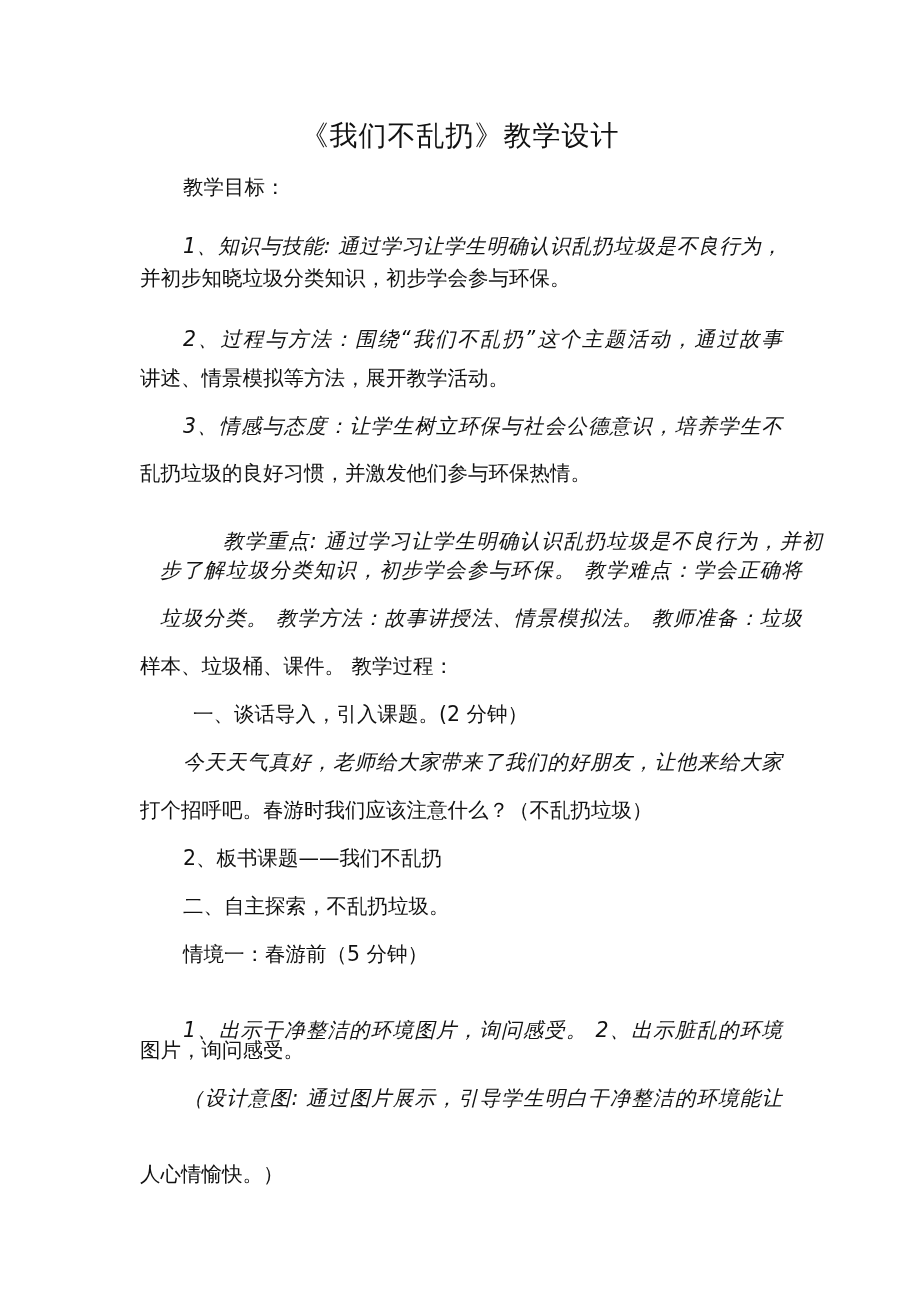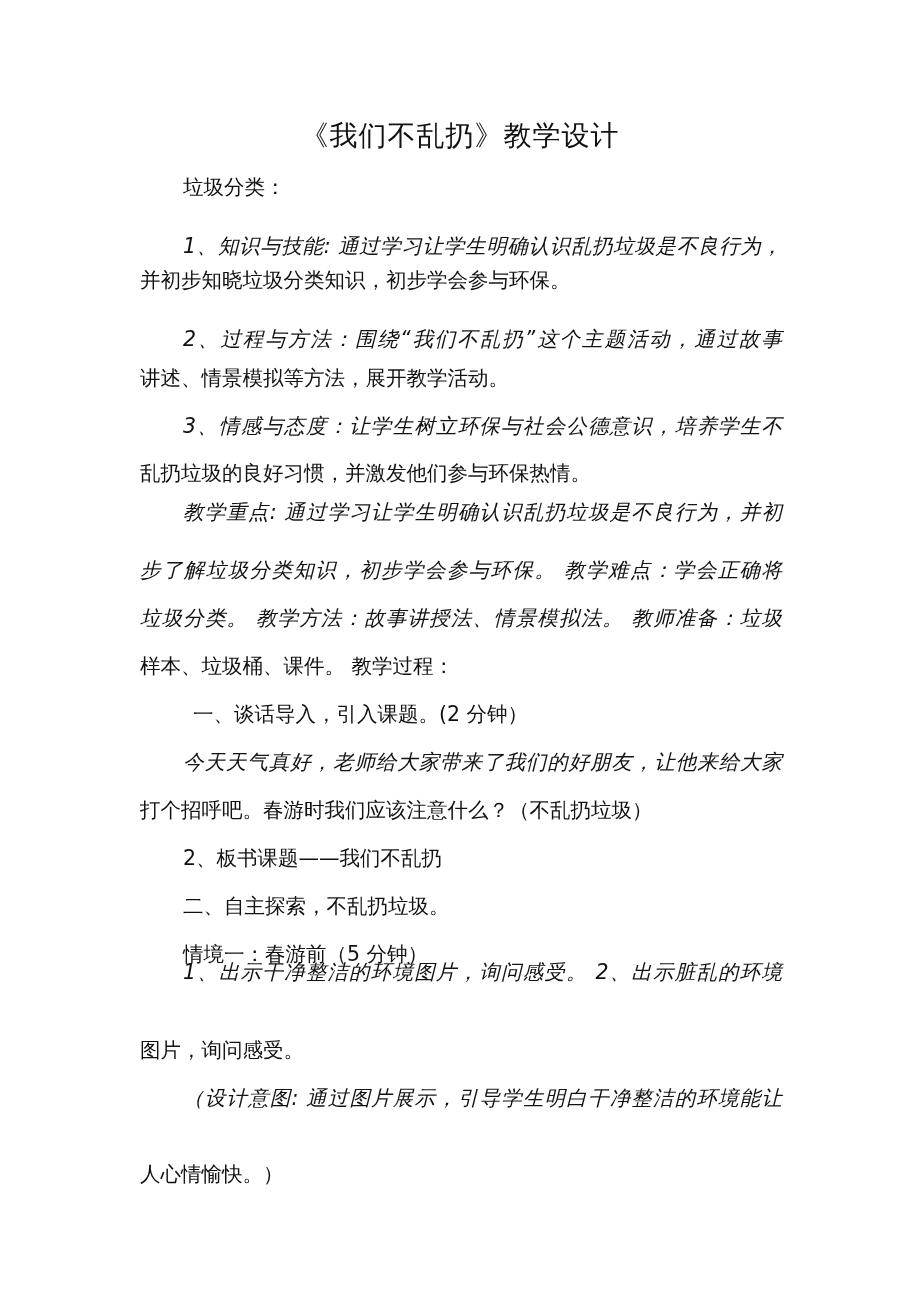--- a/index.html
+++ b/index.html
@@ -5,44 +5,44 @@
   html, body { margin: 0; padding: 0; background: #ffffff; }
   body { width: 920px; height: 1302px; position: relative; overflow: hidden;
          font-family: "DejaVu Sans", "Liberation Sans", sans-serif; color: #111; }
   .page { position: absolute; left: 0; top: 0; width: 920px; height: 994px; }
   .title { position: absolute; left: 0; width: 920px; top: 116px; text-align: center;
            font-size: 28px; letter-spacing: 1px; line-height: 40px; }
   .line { position: absolute; font-size: 20.5px; line-height: 30px; white-space: nowrap; }
   .indent { left: 183px; }
   .flush { left: 140px; }
   .justify { width: 642px; text-align-last: justify; text-align: justify; font-style: italic; }
-  .flush.justify { width: 642px; }
+  .flush.justify { width: 642px; margin-left: 20px; }
   .indent.justify { width: 599px; }
 </style>
 </head>
 <body>
 
 <div class="page">
   <div class="title">《我们不乱扔》教学设计</div>
   <div id="lines">
-      <div class="line indent" style="top: 172px;">垃圾分类：</div>
+      <div class="line indent" style="top: 172px;">教学目标：</div>
       <div class="line indent justify" style="top: 231px;">1、知识与技能: 通过学习让学生明确认识乱扔垃圾是不良行为，</div>
-      <div class="line flush" style="top: 265px;">并初步知晓垃圾分类知识，初步学会参与环保。</div>
+      <div class="line flush" style="top: 265px; font-family: Liberation Mono, monospace;">并初步知晓垃圾分类知识，初步学会参与环保。</div>
       <div class="line indent justify" style="top: 324px;">2、过程与方法：围绕“我们不乱扔”这个主题活动，通过故事</div>
       <div class="line flush" style="top: 363px; text-align: center;">讲述、情景模拟等方法，展开教学活动。</div>
       <div class="line indent justify" style="top: 411px;">3、情感与态度：让学生树立环保与社会公德意识，培养学生不</div>
       <div class="line flush" style="top: 458px;">乱扔垃圾的良好习惯，并激发他们参与环保热情。</div>
-      <div class="line indent justify" style="top: 497px;">教学重点: 通过学习让学生明确认识乱扔垃圾是不良行为，并初</div>
+      <div class="line indent justify" style="top: 526px; margin-left: 40px;">教学重点: 通过学习让学生明确认识乱扔垃圾是不良行为，并初</div>
       <div class="line flush justify" style="top: 555px;">步了解垃圾分类知识，初步学会参与环保。 教学难点：学会正确将</div>
       <div class="line flush justify" style="top: 603px;">垃圾分类。 教学方法：故事讲授法、情景模拟法。 教师准备：垃圾</div>
       <div class="line flush" style="top: 651px; text-align: right;">样本、垃圾桶、课件。 教学过程：</div>
       <div class="line indent" style="top: 699px; margin-left: 10px;">一、谈话导入，引入课题。(2 分钟）</div>
       <div class="line indent justify" style="top: 747px;">今天天气真好，老师给大家带来了我们的好朋友，让他来给大家</div>
       <div class="line flush" style="top: 795px;">打个招呼吧。春游时我们应该注意什么？（不乱扔垃圾）</div>
       <div class="line indent" style="top: 843px;">2、板书课题——我们不乱扔</div>
       <div class="line indent" style="top: 891px;">二、自主探索，不乱扔垃圾。</div>
       <div class="line indent" style="top: 939px;">情境一：春游前（5 分钟）</div>
-      <div class="line indent justify" style="top: 957px;">1、出示干净整洁的环境图片，询问感受。 2、出示脏乱的环境</div>
+      <div class="line indent justify" style="top: 1015px;">1、出示干净整洁的环境图片，询问感受。 2、出示脏乱的环境</div>
       <div class="line flush" style="top: 1035px; text-align: center;">图片，询问感受。</div>
       <div class="line indent justify" style="top: 1083px;">（设计意图: 通过图片展示，引导学生明白干净整洁的环境能让</div>
       <div class="line flush" style="top: 1131px; margin-top: 28px;">人心情愉快。）</div>
     </div>
 </div>
 
 </body></html>

